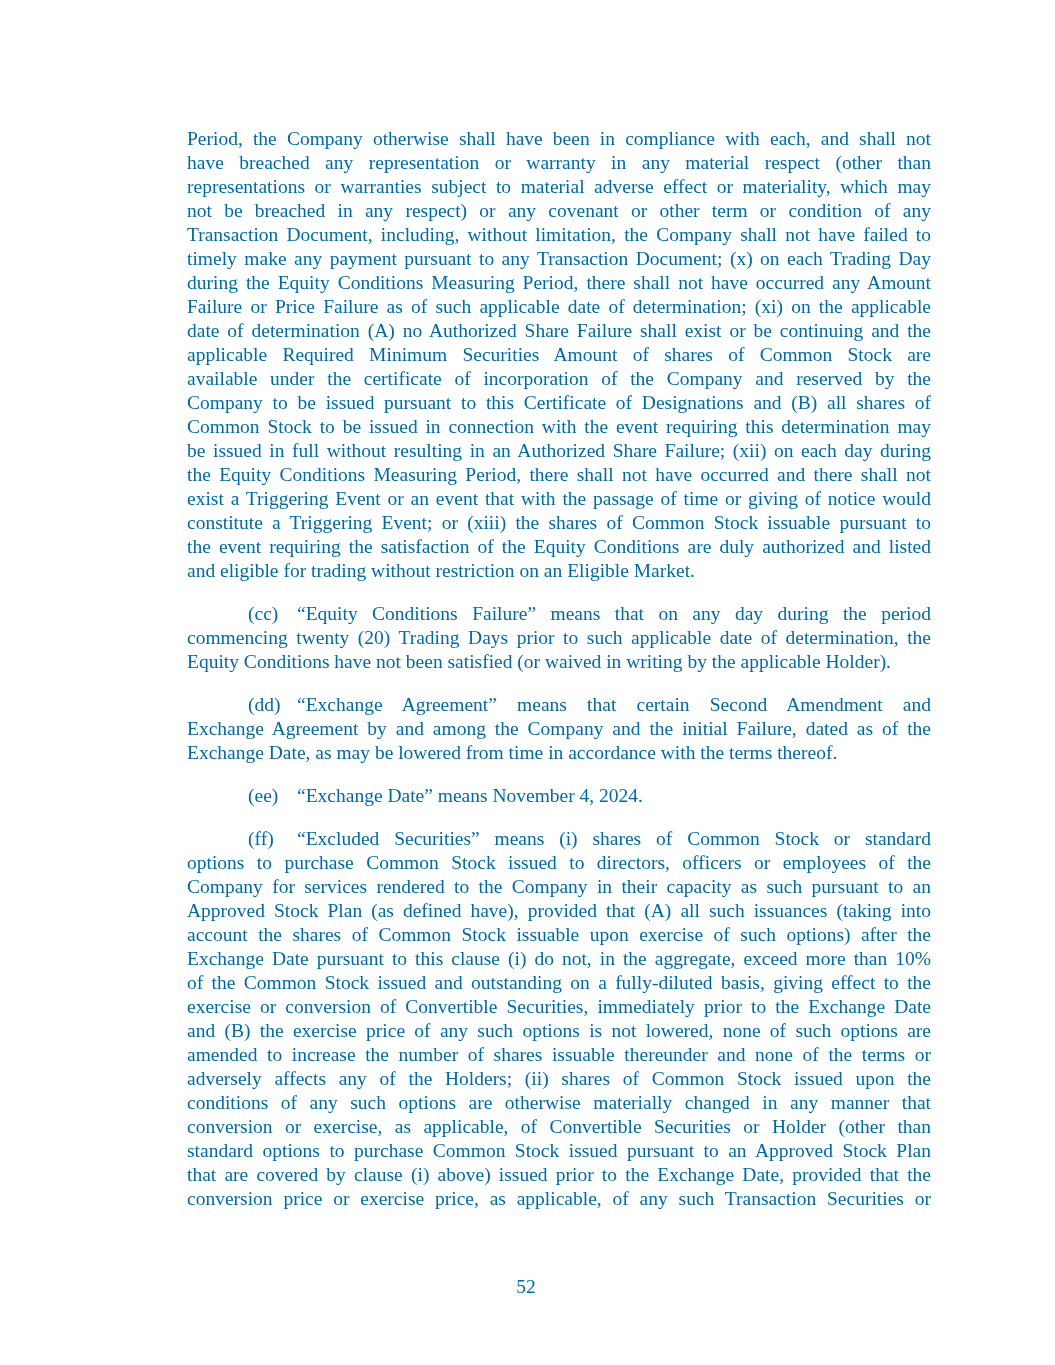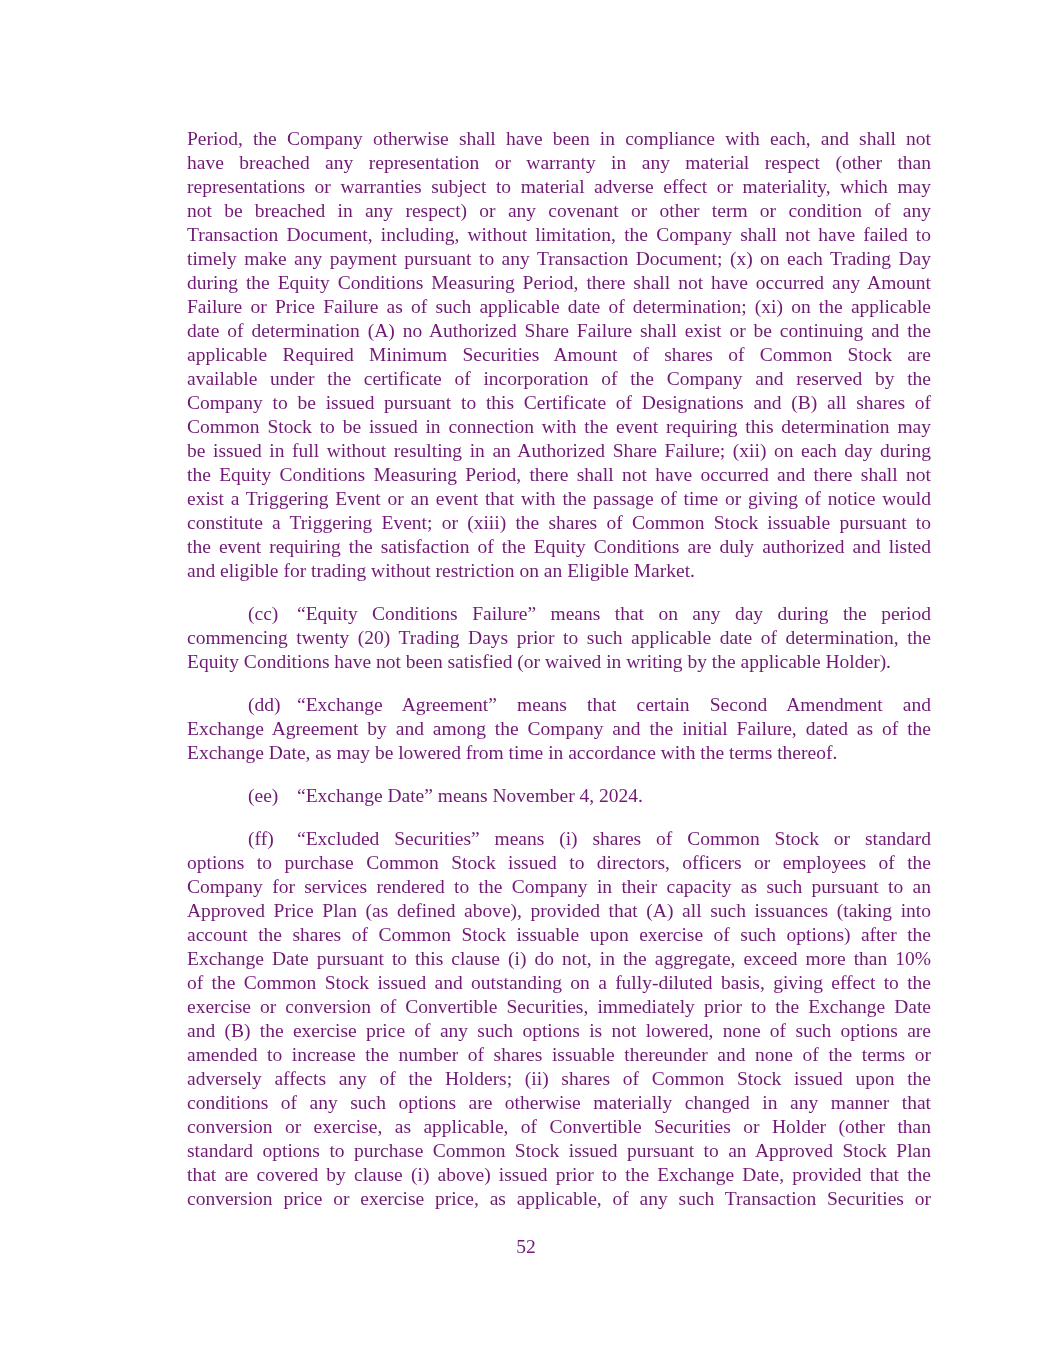--- a/index.html
+++ b/index.html
@@ -43,31 +43,31 @@
   .label {
     display: inline-block;
     width: 49px;
   }
   b {
     font-weight: normal;
   }
   .page-number {
     position: absolute;
     left: 0;
-    top: 1235px;
+    top: 1275px;
     width: 1052px;
     text-align: center;
     font-size: 19.5px;
     line-height: 24px;
   }
 </style>
 </head>
 <body>
 
-<div class="page" style="color: #701a75; background: rgb(255, 255, 255);">
+<div class="page" style="color: #0369a1; background: rgb(255, 255, 255);">
   <div class="text-block" id="text-block">
       <div class="para">
         <div class="line"><span>Period, the Company otherwise shall have been in compliance with each, and shall not</span></div>
         <div class="line"><span>have breached any representation or warranty in any material respect (other than</span></div>
         <div class="line"><span>representations or warranties subject to material adverse effect or materiality, which may</span></div>
         <div class="line"><span>not be breached in any respect) or any covenant or other term or condition of any</span></div>
         <div class="line"><span>Transaction Document, including, without limitation, the Company shall not have failed to</span></div>
         <div class="line"><span>timely make any payment pursuant to any Transaction Document; (x) on each Trading Day</span></div>
         <div class="line"><span>during the Equity Conditions Measuring Period, there shall not have occurred any Amount</span></div>
         <div class="line"><span>Failure or Price Failure as of such applicable date of determination; (xi) on the applicable</span></div>
@@ -93,21 +93,21 @@
         <div class="line"><span>Exchange Agreement by and among the Company and the initial Failure, dated as of the</span></div>
         <div class="line last"><span>Exchange Date, as may be lowered from time in accordance with the terms thereof.</span></div>
       </div>
       <div class="para">
         <div class="line indent last"><span class="label">(ee)</span><span>“</span><b>Exchange Date</b><span>” means November 4, 2024.</span></div>
       </div>
       <div class="para">
         <div class="line indent"><span class="label">(ff)</span><span>“</span><b>Excluded Securities</b><span>” means (i) shares of Common Stock or standard</span></div>
         <div class="line"><span>options to purchase Common Stock issued to directors, officers or employees of the</span></div>
         <div class="line"><span>Company for services rendered to the Company in their capacity as such pursuant to an</span></div>
-        <div class="line"><span>Approved Price Plan (as defined above), provided that (A) all such issuances (taking into</span></div>
+        <div class="line"><span>Approved Stock Plan (as defined have), provided that (A) all such issuances (taking into</span></div>
         <div class="line"><span>account the shares of Common Stock issuable upon exercise of such options) after the</span></div>
         <div class="line"><span>Exchange Date pursuant to this clause (i) do not, in the aggregate, exceed more than 10%</span></div>
         <div class="line"><span>of the Common Stock issued and outstanding on a fully-diluted basis, giving effect to the</span></div>
         <div class="line"><span>exercise or conversion of Convertible Securities, immediately prior to the Exchange Date</span></div>
         <div class="line"><span>and (B) the exercise price of any such options is not lowered, none of such options are</span></div>
         <div class="line"><span>amended to increase the number of shares issuable thereunder and none of the terms or</span></div>
         <div class="line"><span>adversely affects any of the Holders; (ii) shares of Common Stock issued upon the</span></div>
         <div class="line"><span>conditions of any such options are otherwise materially changed in any manner that</span></div>
         <div class="line"><span>conversion or exercise, as applicable, of Convertible Securities or Holder (other than</span></div>
         <div class="line"><span>standard options to purchase Common Stock issued pursuant to an Approved Stock Plan</span></div>

